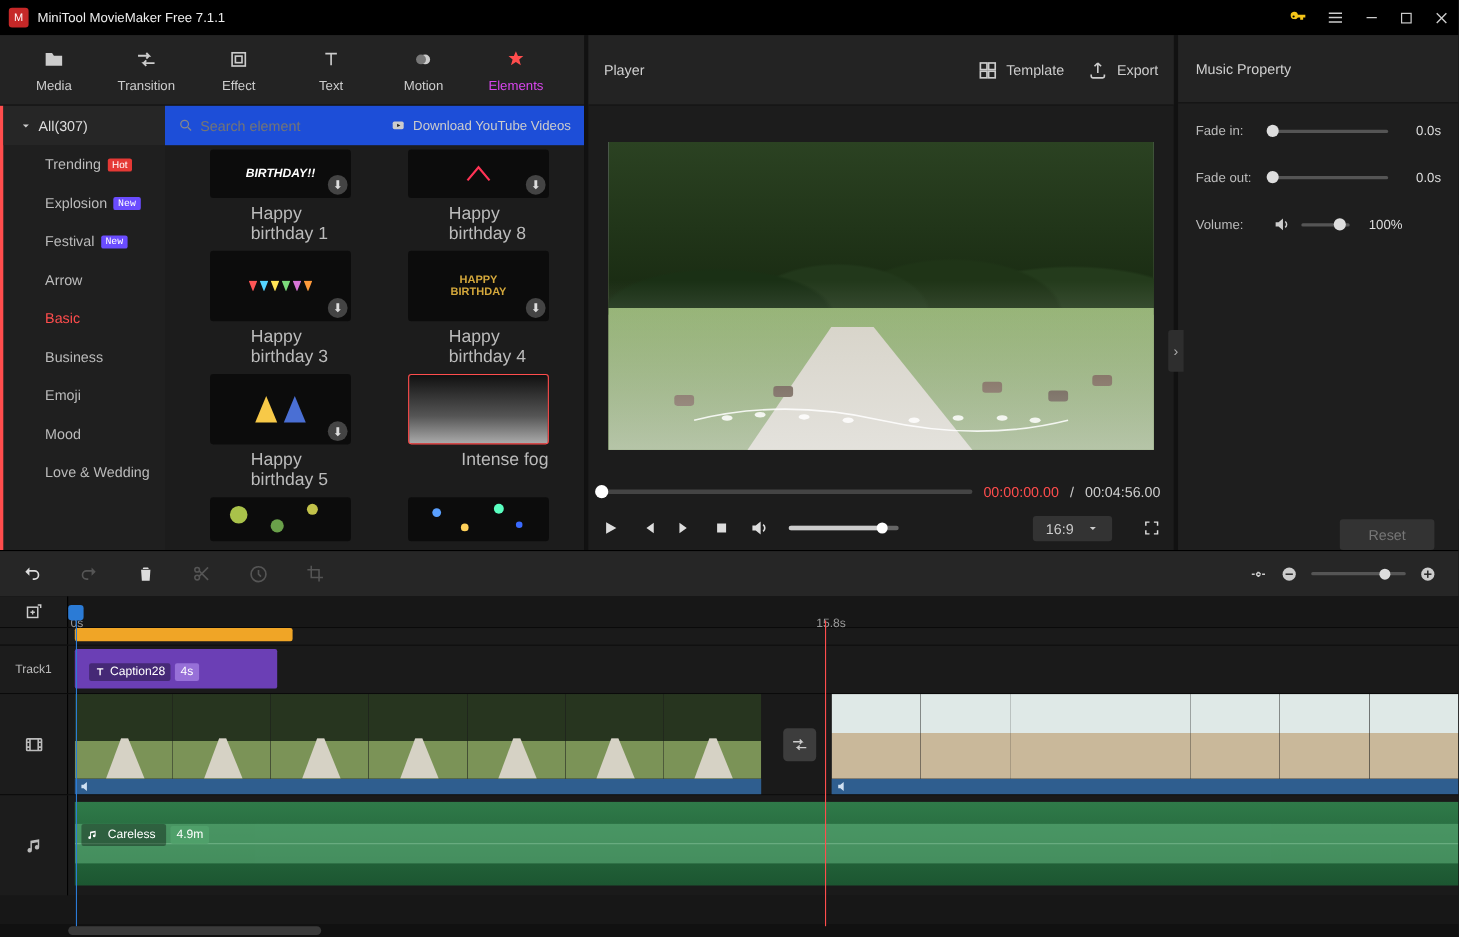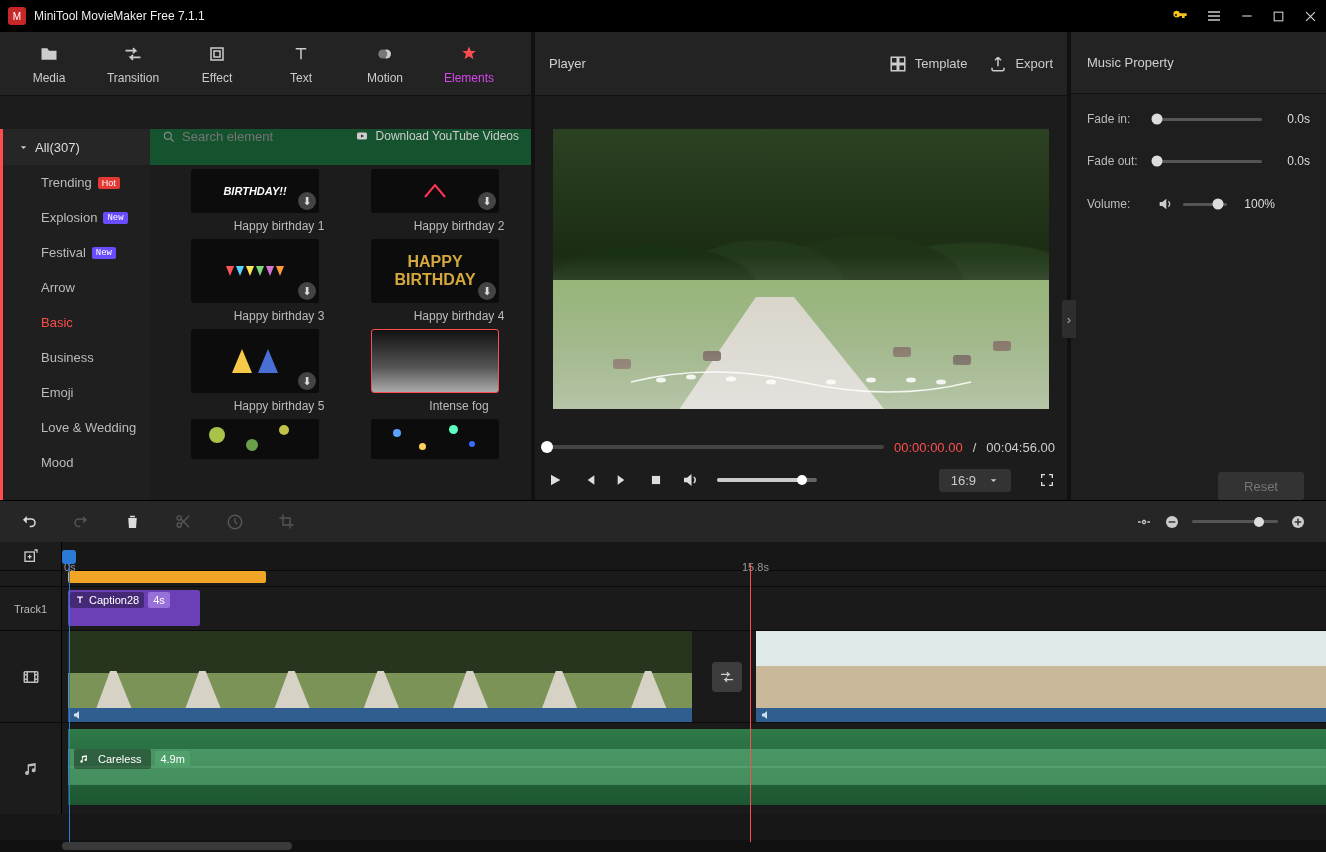--- a/index.html
+++ b/index.html
@@ -5,50 +5,50 @@
   * { box-sizing: border-box; margin: 0; padding: 0; font-family: -apple-system, BlinkMacSystemFont, "Segoe UI", Arial, sans-serif; }
   body { background:#1a1a1a; color:#d0d0d0; font-size:13px; width:1326px; height:852px; overflow:hidden; user-select:none;}
   .titlebar { height:32px; background:#000; display:flex; align-items:center; padding:0 8px; justify-content:space-between;}
   .titlebar-left { display:flex; align-items:center; gap:8px;}
   .appicon { width:18px; height:18px; background:#c62828; border-radius:3px; display:flex; align-items:center; justify-content:center; font-size:10px; color:#fff;}
   .titlebar-right { display:flex; align-items:center; gap:18px; }
   .titlebar-right span, .titlebar-right svg { cursor:pointer; }
   .key-icon { color:#f5c518; }
 
   .main-row { display:flex; height:468px; }
-  .left-panel { width:535px; display:flex; flex-direction:column; background:#1c1c1c; border-right:4px solid #111;gap:33px;}
+  .left-panel { width:535px; display:flex; flex-direction:column; background:#1c1c1c; border-right:4px solid #111;}
   .tabs { height:64px; background:#232323; display:flex; align-items:center; padding:0 10px; gap:6px; border-bottom:1px solid #111;}
   .tab { width:78px; display:flex; flex-direction:column; align-items:center; justify-content:center; gap:6px; color:#ccc; cursor:pointer; font-size:12px;}
   .tab.active { color:#d946ef; }
   .tab .ticn { width:22px; height:22px; display:flex; align-items:center; justify-content:center;}
   .left-body { flex:1; display:flex; overflow:hidden;}
   .sidebar { width:150px; background:#1f1f1f; display:flex; flex-direction:column; overflow-y:auto;}
   .side-head { height:36px; display:flex; align-items:center; padding:0 12px; background:#262626; color:#ddd; font-size:13px; cursor:pointer; border-left:3px solid transparent;}
   .side-item { height:35px; display:flex; align-items:center; padding-left:38px; color:#bbb; cursor:pointer; font-size:13px; gap:6px;}
   .side-item.active { color:#ff4d4d; }
   .badge { font-size:9px; padding:1px 4px; border-radius:2px; color:#fff;}
   .badge.hot { background:#e53935;}
   .badge.new { background:#6a4cff;font-family:Liberation Mono, monospace;}
   .grid-col { flex:1; display:flex; flex-direction:column; background:#1c1c1c; }
-  .search-row { height:36px; display:flex; align-items:flex-start; padding:0 12px; gap:8px; background:#14532d; justify-content:space-between;}
+  .search-row { height:36px; display:flex; align-items:center; padding:0 12px; gap:8px; background:#1d4ed8; justify-content:space-between;}
   .search-box { display:flex; align-items:center; gap:6px; color:#888; flex:1;}
   .search-box input { background:transparent; border:none; color:#ccc; outline:none; font-size:13px; width:160px;}
   .yt-link { display:flex; align-items:center; gap:6px; color:#ccc; font-size:12px; cursor:pointer;}
   .el-grid { flex:1; padding:4px 18px 0 30px; overflow:hidden;}
   .el-row { display:flex; gap:30px; margin-bottom:6px;}
   .el-item { width:150px; display:flex; flex-direction:column; align-items:center; gap:6px;}
   .thumb { width:128px; height:44px; background:#0c0c0c; border-radius:3px; position:relative; display:flex; align-items:center; justify-content:center; overflow:hidden;}
   .thumb.big { height:64px;}
   .thumb.selected { border:1px solid #ff4d4d;}
   .dl-badge { position:absolute; right:3px; bottom:3px; width:18px; height:18px; background:#444; border-radius:50%; display:flex; align-items:center; justify-content:center; font-size:11px; color:#ddd;}
-  .el-label { font-size:12px; color:#bbb;margin-left:48px;}
+  .el-label { font-size:16px; color:#bbb;margin-left:48px;}
   .bunting { display:flex; gap:2px;}
   .flag { width:8px; height:10px; clip-path:polygon(0 0,100% 0,50% 100%);}
   .hat { width:0; height:0; border-left:10px solid transparent; border-right:10px solid transparent; border-bottom:24px solid;}
-  .hb-gold { color:#d4a83c; font-weight:bold; font-size:16px; text-align:center; line-height:1.1;}
+  .hb-gold { color:#d4a83c; font-weight:bold; font-size:10px; text-align:center; line-height:1.1;}
   .fog-thumb { background:linear-gradient(to top,#aaa,#555 40%,#111);}
   .bokeh span { position:absolute; border-radius:50%;}
 
   .center-panel { flex:1; background:#1c1c1c; display:flex; flex-direction:column; border-right:4px solid #111;}
   .player-head { height:64px; display:flex; align-items:center; justify-content:space-between; padding:0 14px; background:#232323; border-bottom:1px solid #111;}
   .player-head-right { display:flex; gap:22px; align-items:center;}
   .ph-btn { display:flex; align-items:center; gap:8px; color:#ccc; cursor:pointer;}
   .preview-wrap { flex:1; display:flex; align-items:center; justify-content:center; padding:12px 10px 4px 10px;}
   .preview { width:496px; height:280px; position:relative; overflow:hidden;}
   .sky { position:absolute; inset:0; background:linear-gradient(to bottom,#b8c4c8 0%,#9fb09a 35%,#8aa072 45%,#6a8a4e 100%);}
@@ -102,21 +102,21 @@
   .ruler { flex:1; position:relative; color:#999; font-size:11px;}
   .ruler span { position:absolute; top:5px;}
   .cursor-line { position:absolute; top:22px; bottom:10px; width:1px; background:#ff4d4d; left:750px; z-index:5;}
   .playhead { position:absolute; top:8px; left:62px; z-index:6;}
   .playhead .ph-flag{ width:14px; height:14px; background:#2b7bd6; border-radius:3px;}
   .playline{position:absolute; top:22px; bottom:10px; left:69px; width:1px; background:#2b7bd6; z-index:5;}
   .tl-track { display:flex; border-top:1px solid #0a0a0a;}
   .track-lane { flex:1; position:relative; background:#1a1a1a; }
   .clip { position:absolute; top:4px; bottom:4px; border-radius:2px; overflow:hidden;}
   .clip.orange { background:#f0a526; height:12px; top:0; left:6px; width:198px;}
-  .clip.purple { background:#6b3fb5; left:6px; width:132px; top:3px; height:36px; display:flex; align-items:flex-start; padding:2px; gap:4px;}
+  .clip.purple { background:#6b3fb5; left:6px; width:184px; top:3px; height:36px; display:flex; align-items:flex-start; padding:13px; gap:4px;}
   .clip.purple .cap-chip{ background:rgba(0,0,0,0.35); padding:2px 5px; border-radius:2px; display:flex; align-items:center; gap:4px; color:#fff; font-size:11px;}
   .clip.purple .dur-chip{ background:#9770d8; color:#fff; font-size:11px; padding:2px 5px; border-radius:2px;}
   .video-clip { position:absolute; top:0; bottom:0; display:flex; flex-direction:column;}
   .vc-frames { flex:1; display:flex;}
   .vc-frame{ flex:1; min-width:60px; position:relative; overflow:hidden;}
   .vc-frame .mini-sky{position:absolute;inset:0;background:linear-gradient(#27351f 0 55%,#7b9357 55% 100%);}
   .vc-frame .mini-road{position:absolute;bottom:0;left:28%;width:48%;height:48%;background:#d6d2c5;clip-path:polygon(40% 0,55% 0,90% 100%,8% 100%);}
   .vc-frame.office .mini-sky{background:linear-gradient(#dfe9e7 0 46%, #c9b89a 46% 100%);}
   .vc-audio{ height:14px; background:#2f5e8f; display:flex; align-items:center; padding-left:4px;}
   .trans-ic{position:absolute; top:50%; transform:translateY(-50%); width:30px;height:30px; background:#3d3d3d; border-radius:4px; display:flex;align-items:center;justify-content:center; color:#ccc;}
@@ -248,24 +248,24 @@
         <div class="side-item active">
             <span>Basic</span>
           </div>
         <div class="side-item">
             <span>Business</span>
           </div>
         <div class="side-item">
             <span>Emoji</span>
           </div>
         <div class="side-item">
+            <span>Mood</span>
+          </div>
+        <div class="side-item">
             <span>Love &amp; Wedding</span>
-          </div>
-        <div class="side-item">
-            <span>Mood</span>
           </div>
       </div>
       <div class="grid-col">
         <div class="search-row">
           <div class="search-box">
             <svg width="14" height="14" viewBox="0 0 24 24" fill="none" stroke="#888" stroke-width="2">
                 <circle cx="10" cy="10" r="6"></circle>
                 <path d="M20 20l-5-5"></path>
               </svg>
             <input placeholder="Search element" style="">
@@ -287,21 +287,21 @@
                 </div>
               <span class="el-label">Happy birthday 1</span>
             </div>
             <div class="el-item">
               <div class="thumb">
                   <svg width="40" height="24" viewBox="0 0 40 24">
                     <path d="M10 18 L20 6 L30 18" fill="none" stroke="#ff3355" stroke-width="2"></path>
                   </svg>
                   <div class="dl-badge">⬇</div>
                 </div>
-              <span class="el-label">Happy birthday 2</span>
+              <span class="el-label">Happy birthday 8</span>
             </div>
           </div>
           <div class="el-row">
             <div class="el-item">
               <div class="thumb big">
                   <div class="bunting">
                     <div class="flag" style="background:#ff5555"></div>
                     <div class="flag" style="background:#55d4ff"></div>
                     <div class="flag" style="background:#ffe455"></div>
                     <div class="flag" style="background:#7bdb7b"></div>

